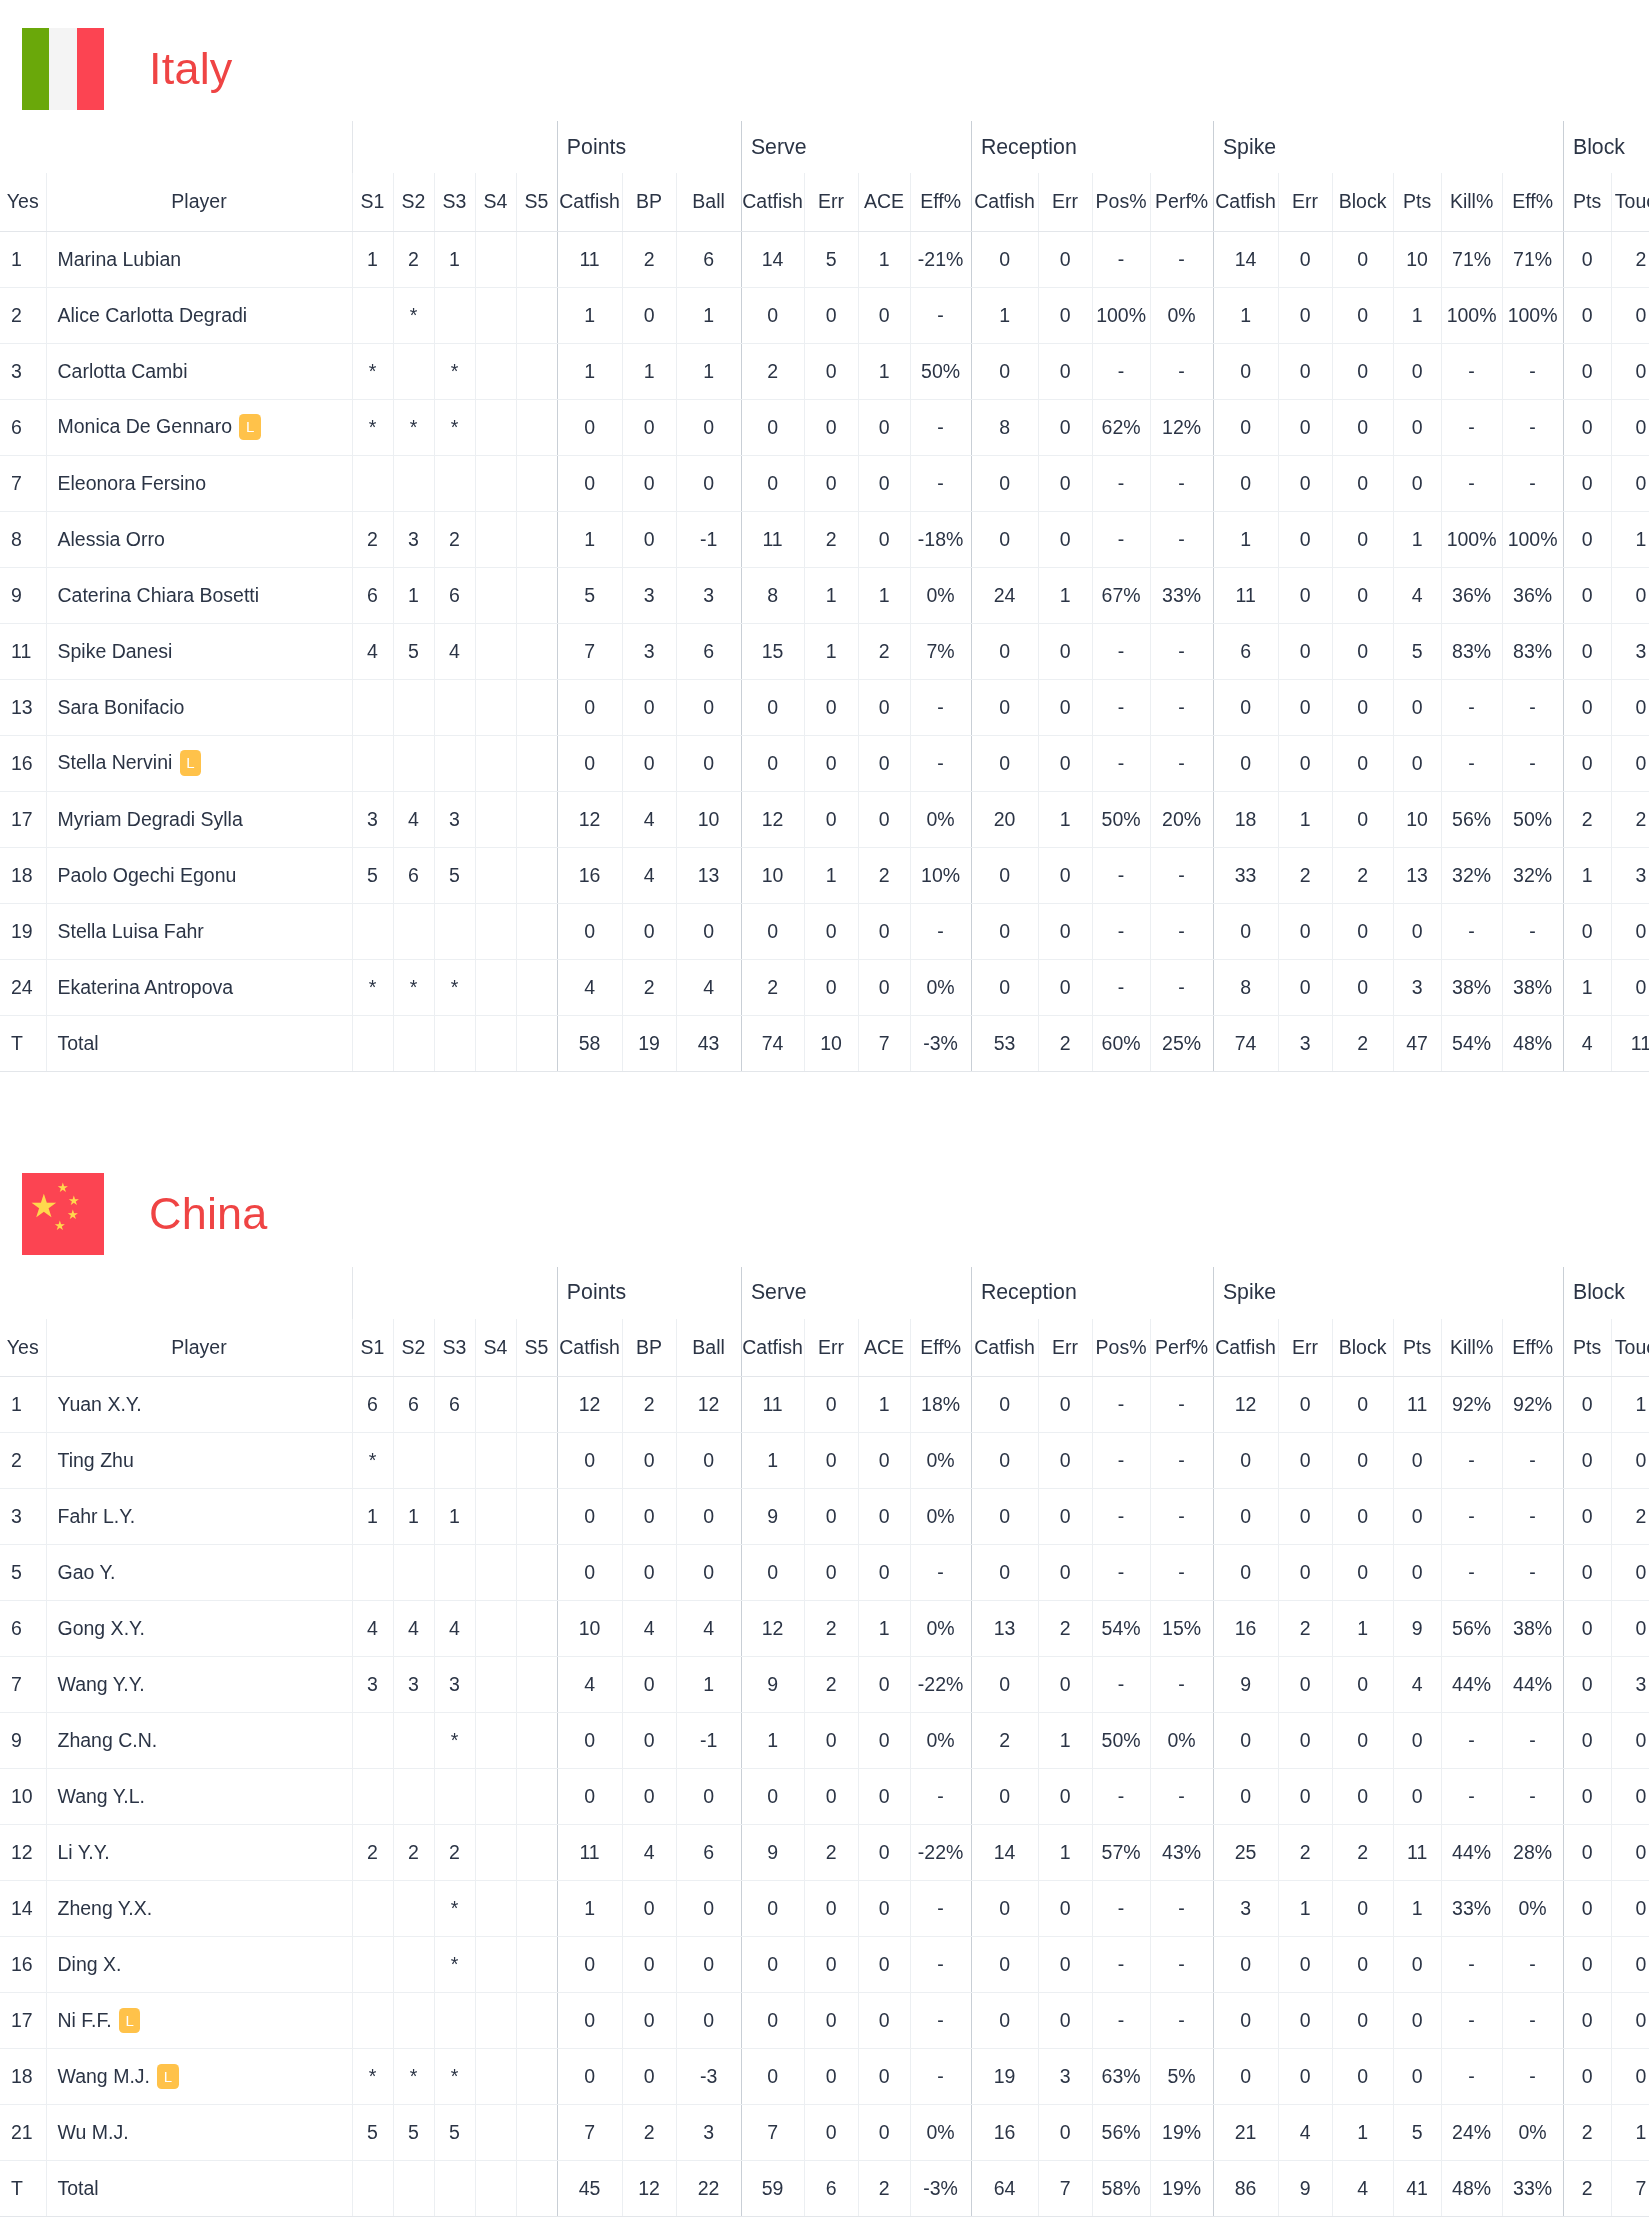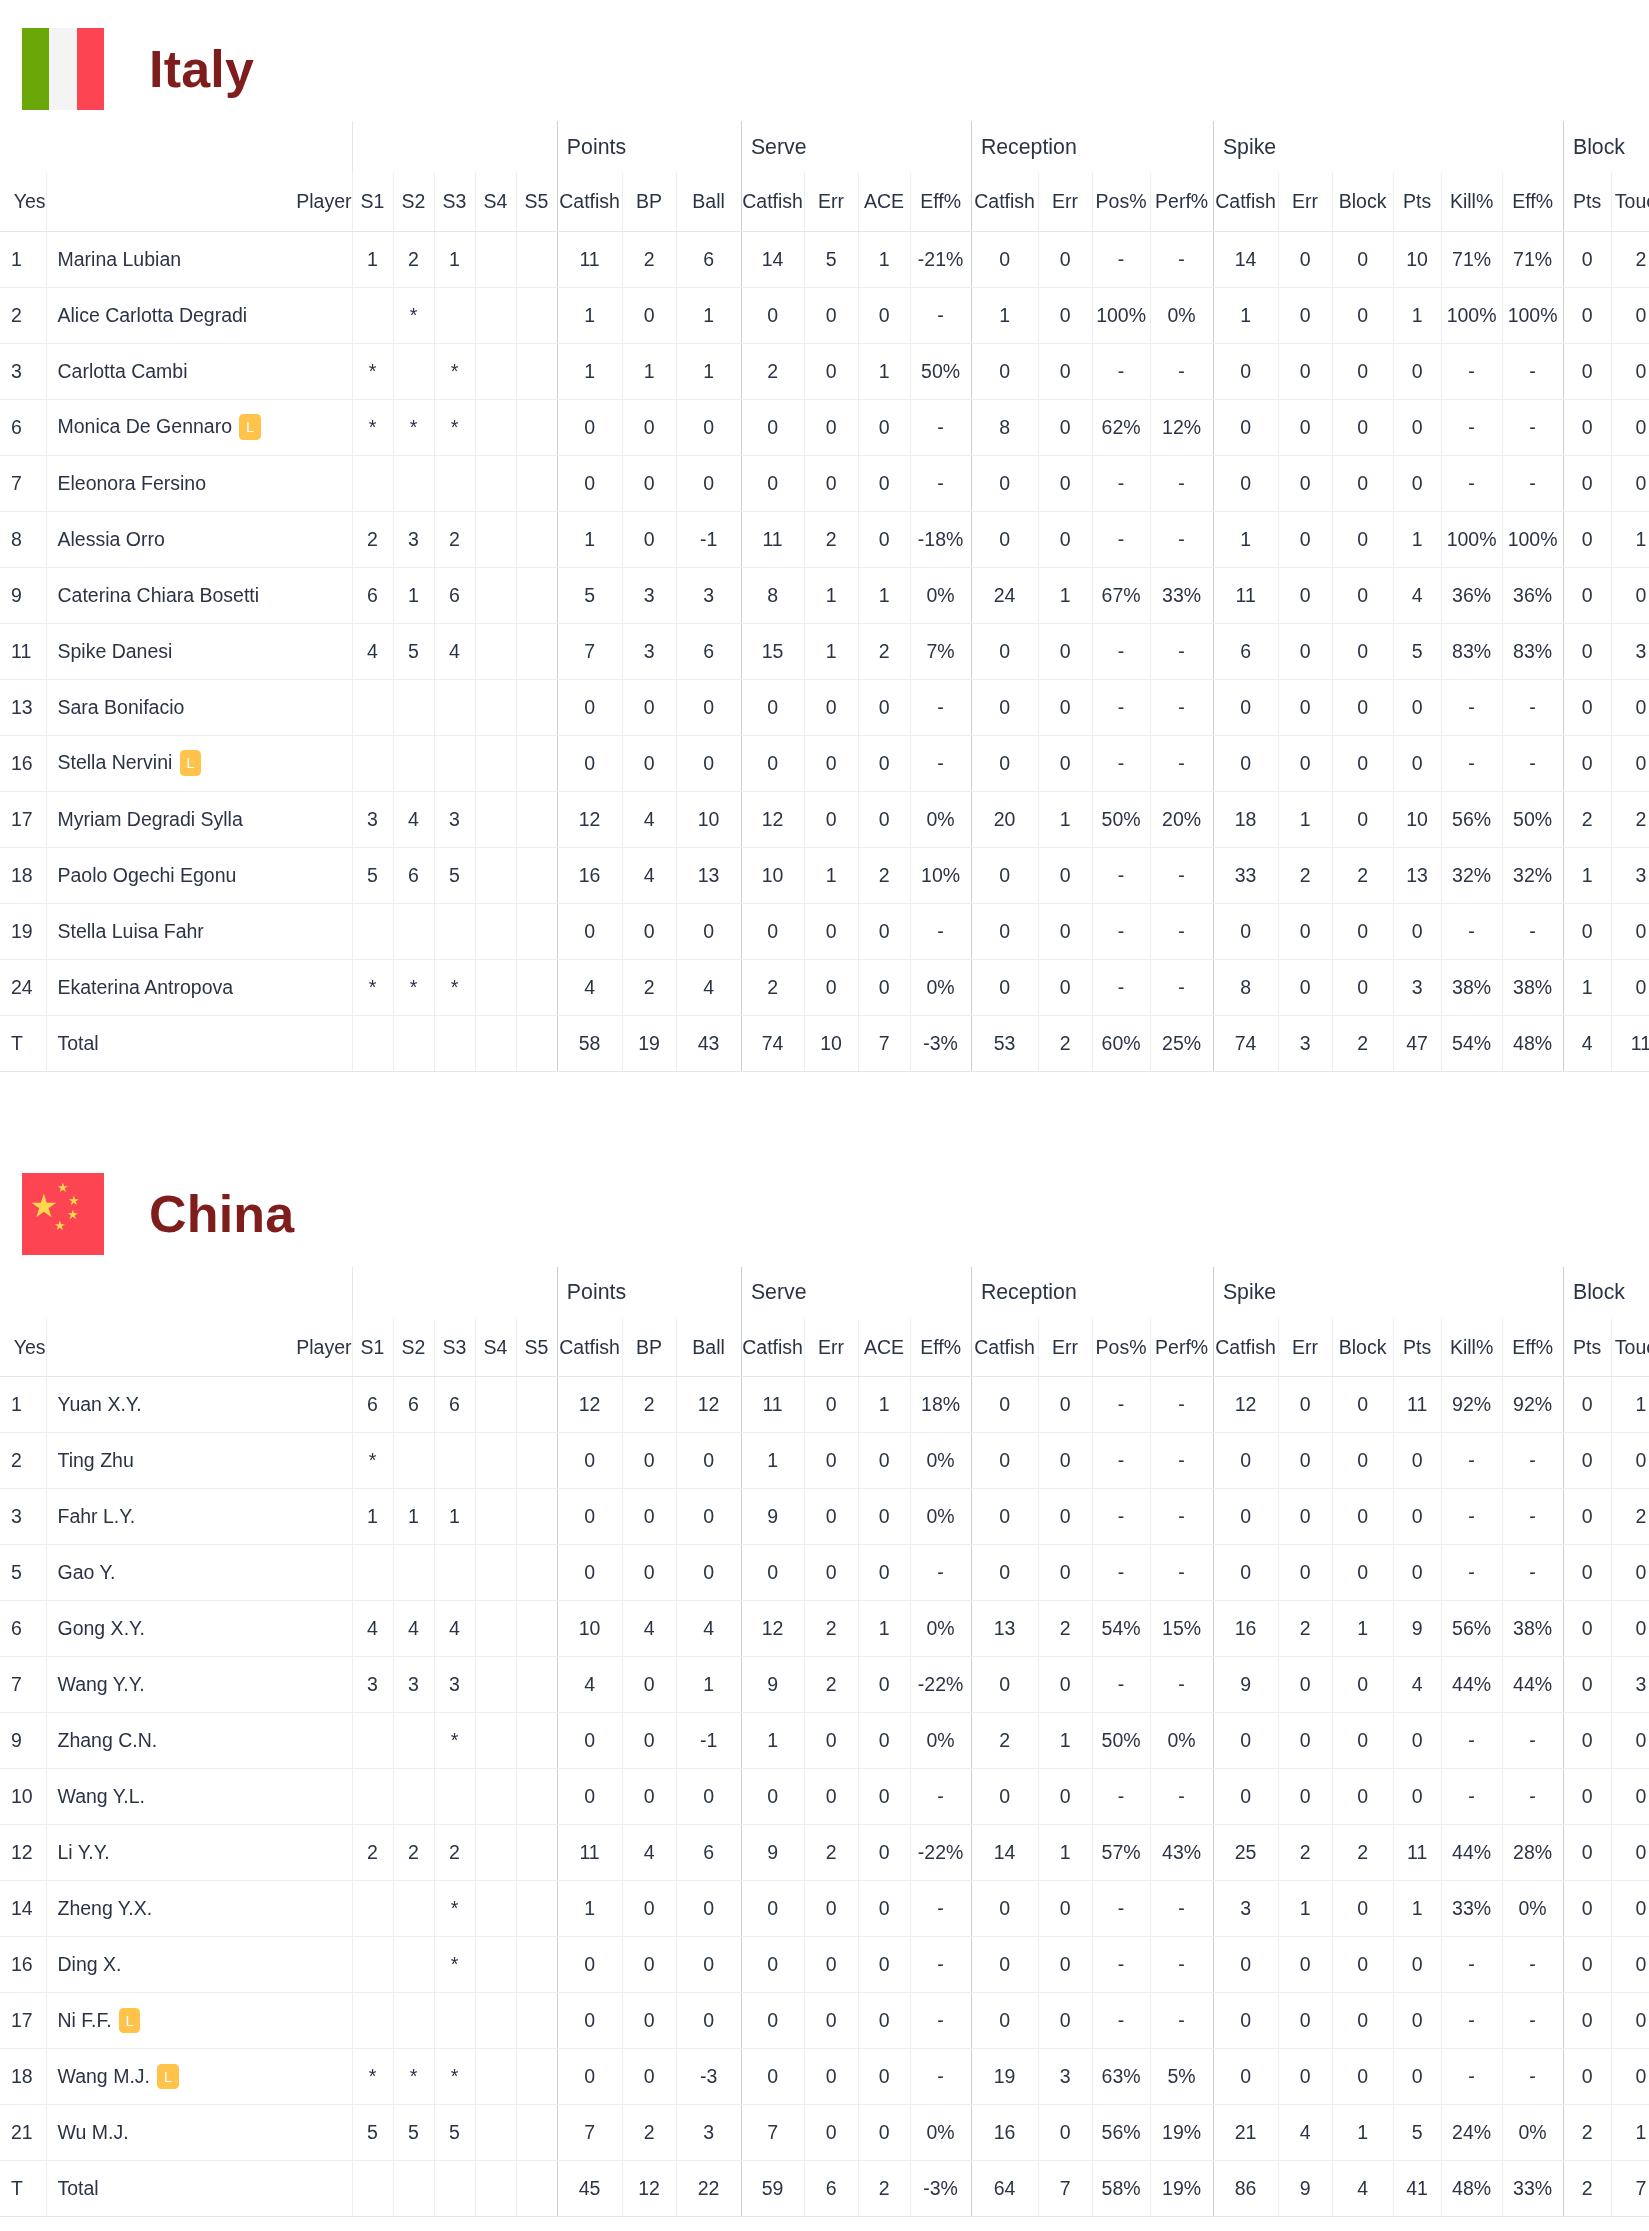--- a/index.html
+++ b/index.html
@@ -29,23 +29,23 @@
   .flag-it-g { width: 33.34%; background: #6aa80a; }
   .flag-it-w { width: 33.33%; background: #f4f4f4; }
   .flag-it-r { width: 33.33%; background: #fc4452; }
   .flag-cn { width: 82px; height: 82px; background: #fc4452; position: relative; }
   .star {
     position: absolute;
     color: #ffd84d;
     line-height: 1;
   }
   .team-name {
-    font-size: 52px;
-    font-weight: 700;
-    color: #7f1d1d;
+    font-size: 45px;
+    font-weight: 400;
+    color: #ef4444;
     margin-left: 45px;
     letter-spacing: 0.2px;
   }
 
   table.stats {
     border-collapse: collapse;
     width: 1649px;
     table-layout: fixed;
     font-size: 19.5px;
   }
@@ -72,21 +72,21 @@
   tr.colrow th {
     height: 58px;
     font-size: 19.5px;
     text-align: center;
     border-left: 0.9px solid #eceff2;
     border-bottom: 0.9px solid #e3e6ea;
     white-space: nowrap;
   }
   tr.colrow th.noL { border-left: none; }
   tr.colrow th.gsep { border-left: 0.9px solid #c9cfd6; }
-  tr.colrow th.lalign { text-align: right; }
+  tr.colrow th.lalign { text-align: center; }
 
   tbody tr td {
     height: 56px;
     text-align: center;
     border-left: 0.9px solid #eceff2;
     border-bottom: 0.9px solid #eceff2;
     white-space: nowrap;
   }
   tbody tr td.noL { border-left: none; }
   tbody tr td.gsep { border-left: 0.9px solid #c9cfd6; }

